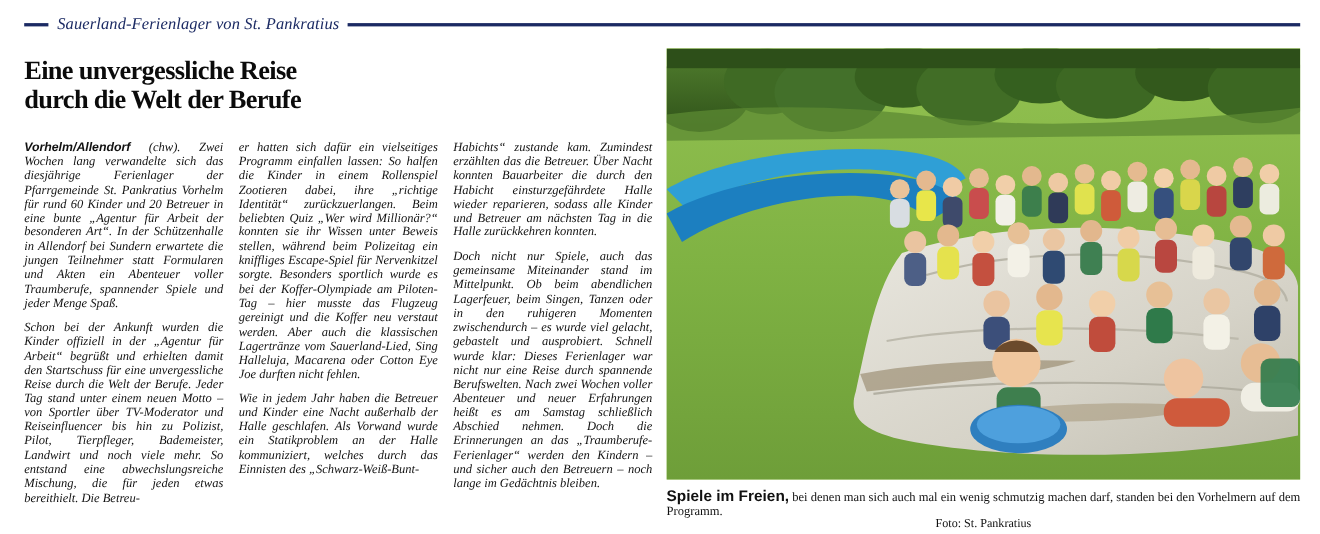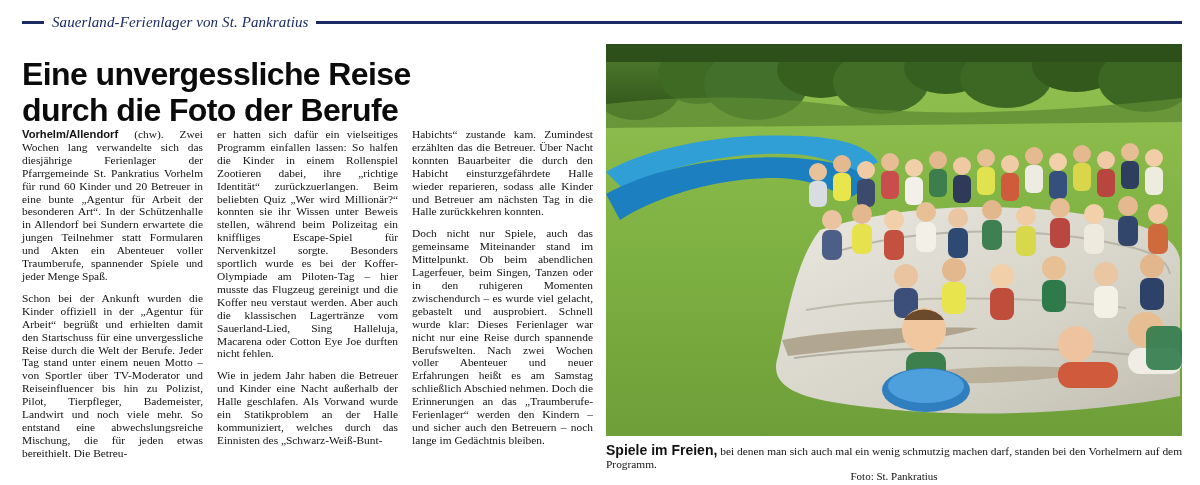--- a/index.html
+++ b/index.html
@@ -50,23 +50,23 @@
     height: 3px;
     background: #1b2a63;
   }
 
   
   .headline {
     position: absolute;
     left: 22px;
     top: 36px;
     width: 560px;
-    font-family: Liberation Sans, sans-serif;
+    font-family: Liberation Serif, serif;
     font-weight: bold;
-    font-size: 32px;
+    font-size: 24px;
     line-height: 1.10;
     letter-spacing: -0.6px;
     color: #0b0b0b;
   }
   .headline .l2 { display: block; }
 
   
   .columns {
     position: absolute;
     left: 22px;
@@ -77,20 +77,21 @@
     gap: 14px;
   }
   .col {
     width: 181px;
     font-size: 11.4px;
     line-height: 12.9px;
     text-align: justify;
     hyphens: auto;
     -webkit-hyphens: auto;
     color: #111;
+    font-style: italic;
   }
   .col p {
     margin: 0 0 9px 0;
   }
   .col p:last-child { margin-bottom: 0; }
   .lead-in {
     font-family: "Liberation Sans", sans-serif;
     font-weight: bold;
     font-size: 11.2px;
   }
@@ -139,21 +140,21 @@
 <div class="page">
 
   <div class="kicker-wrap">
     <div class="kicker-rule-left"></div>
     <div class="kicker-text">Sauerland-Ferienlager von St. Pankratius</div>
     <div class="kicker-rule-right"></div>
   </div>
 
   <h1 class="headline">
     <span>Eine unvergessliche Reise</span>
-    <span class="l2">durch die Foto der Berufe</span>
+    <span class="l2">durch die Welt der Berufe</span>
   </h1>
 
   <div class="columns">
 
     <div class="col">
       <p><span class="lead-in">Vorhelm/Allendorf</span> <span>(chw).</span> <span>Zwei Wochen lang verwandelte sich das diesjährige Ferienlager der Pfarrgemeinde St. Pankratius Vorhelm für rund 60 Kinder und 20 Betreuer in eine bunte „Agentur für Arbeit der besonderen Art“. In der Schützenhalle in Allendorf bei Sundern erwartete die jungen Teilnehmer statt Formularen und Akten ein Abenteuer voller Traumberufe, spannender Spiele und jeder Menge Spaß.</span></p>
       <p>Schon bei der Ankunft wurden die Kinder offiziell in der „Agentur für Arbeit“ begrüßt und erhielten damit den Startschuss für eine unvergessliche Reise durch die Welt der Berufe. Jeder Tag stand unter einem neuen Motto – von Sportler über TV-Moderator und Reiseinfluencer bis hin zu Polizist, Pilot, Tierpfleger, Bademeister, Landwirt und noch viele mehr. So entstand eine abwechslungsreiche Mischung, die für jeden etwas bereithielt. Die Betreu-</p>
     </div>
 
     <div class="col">

